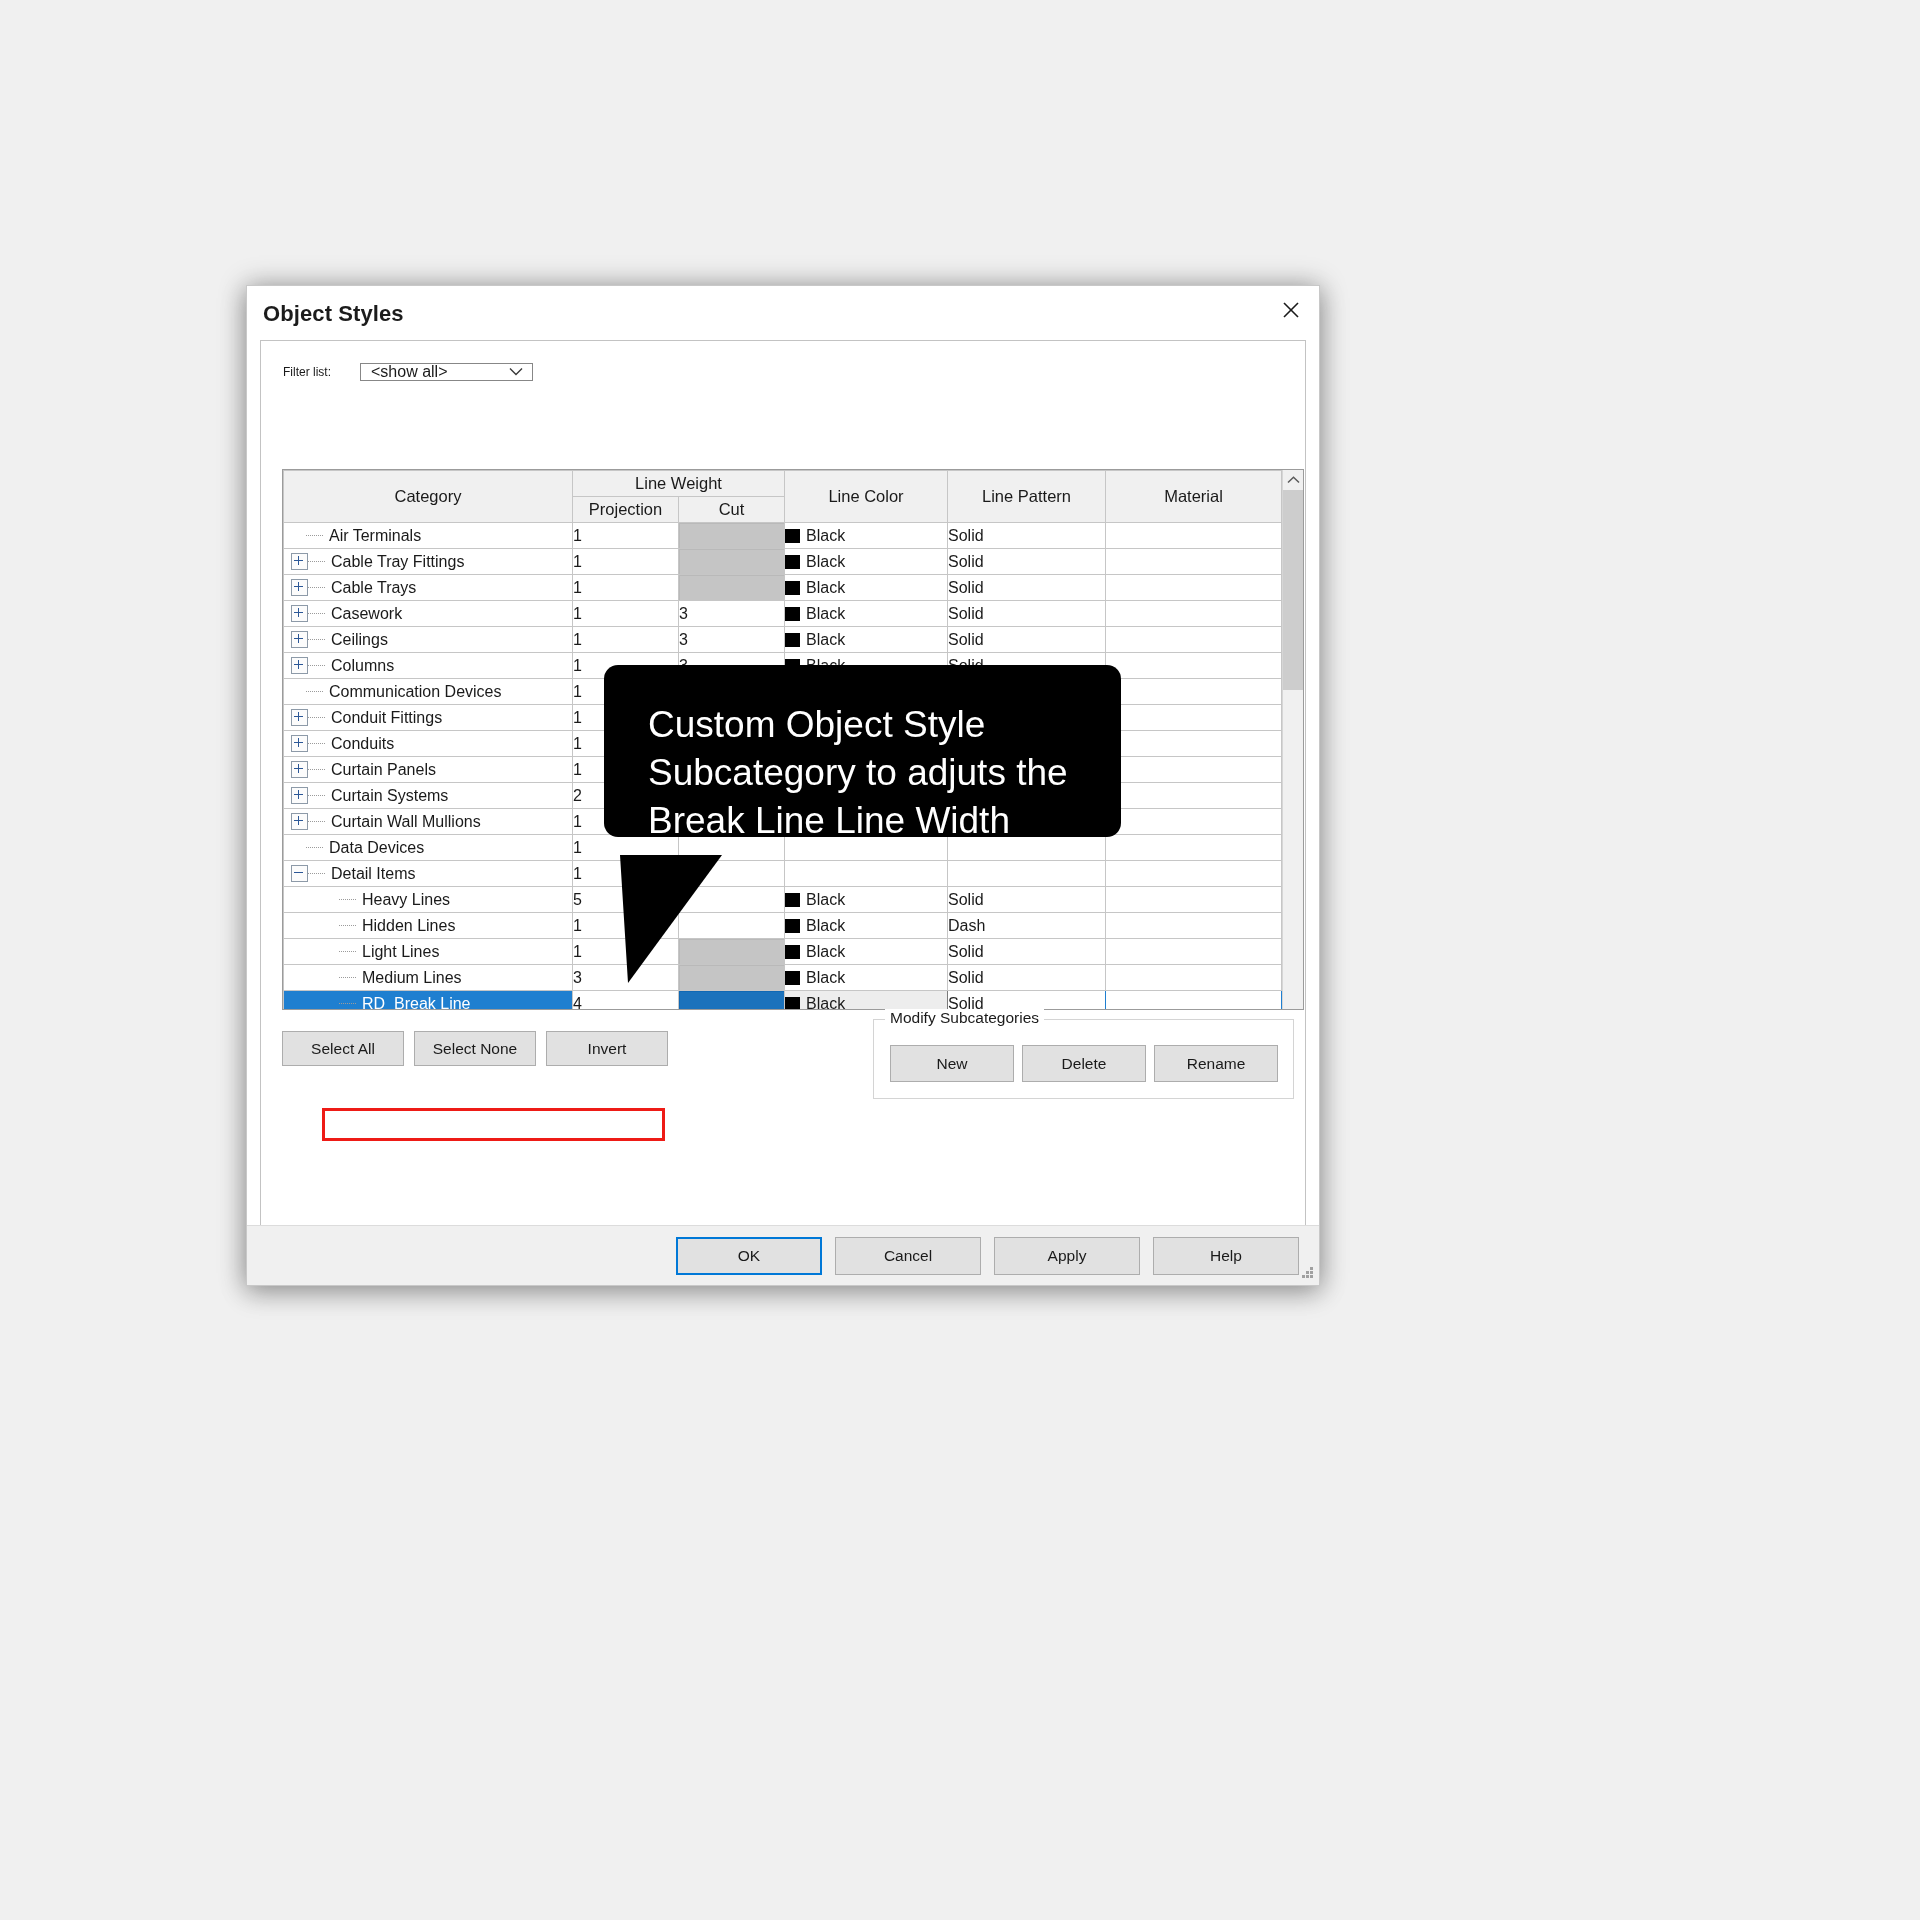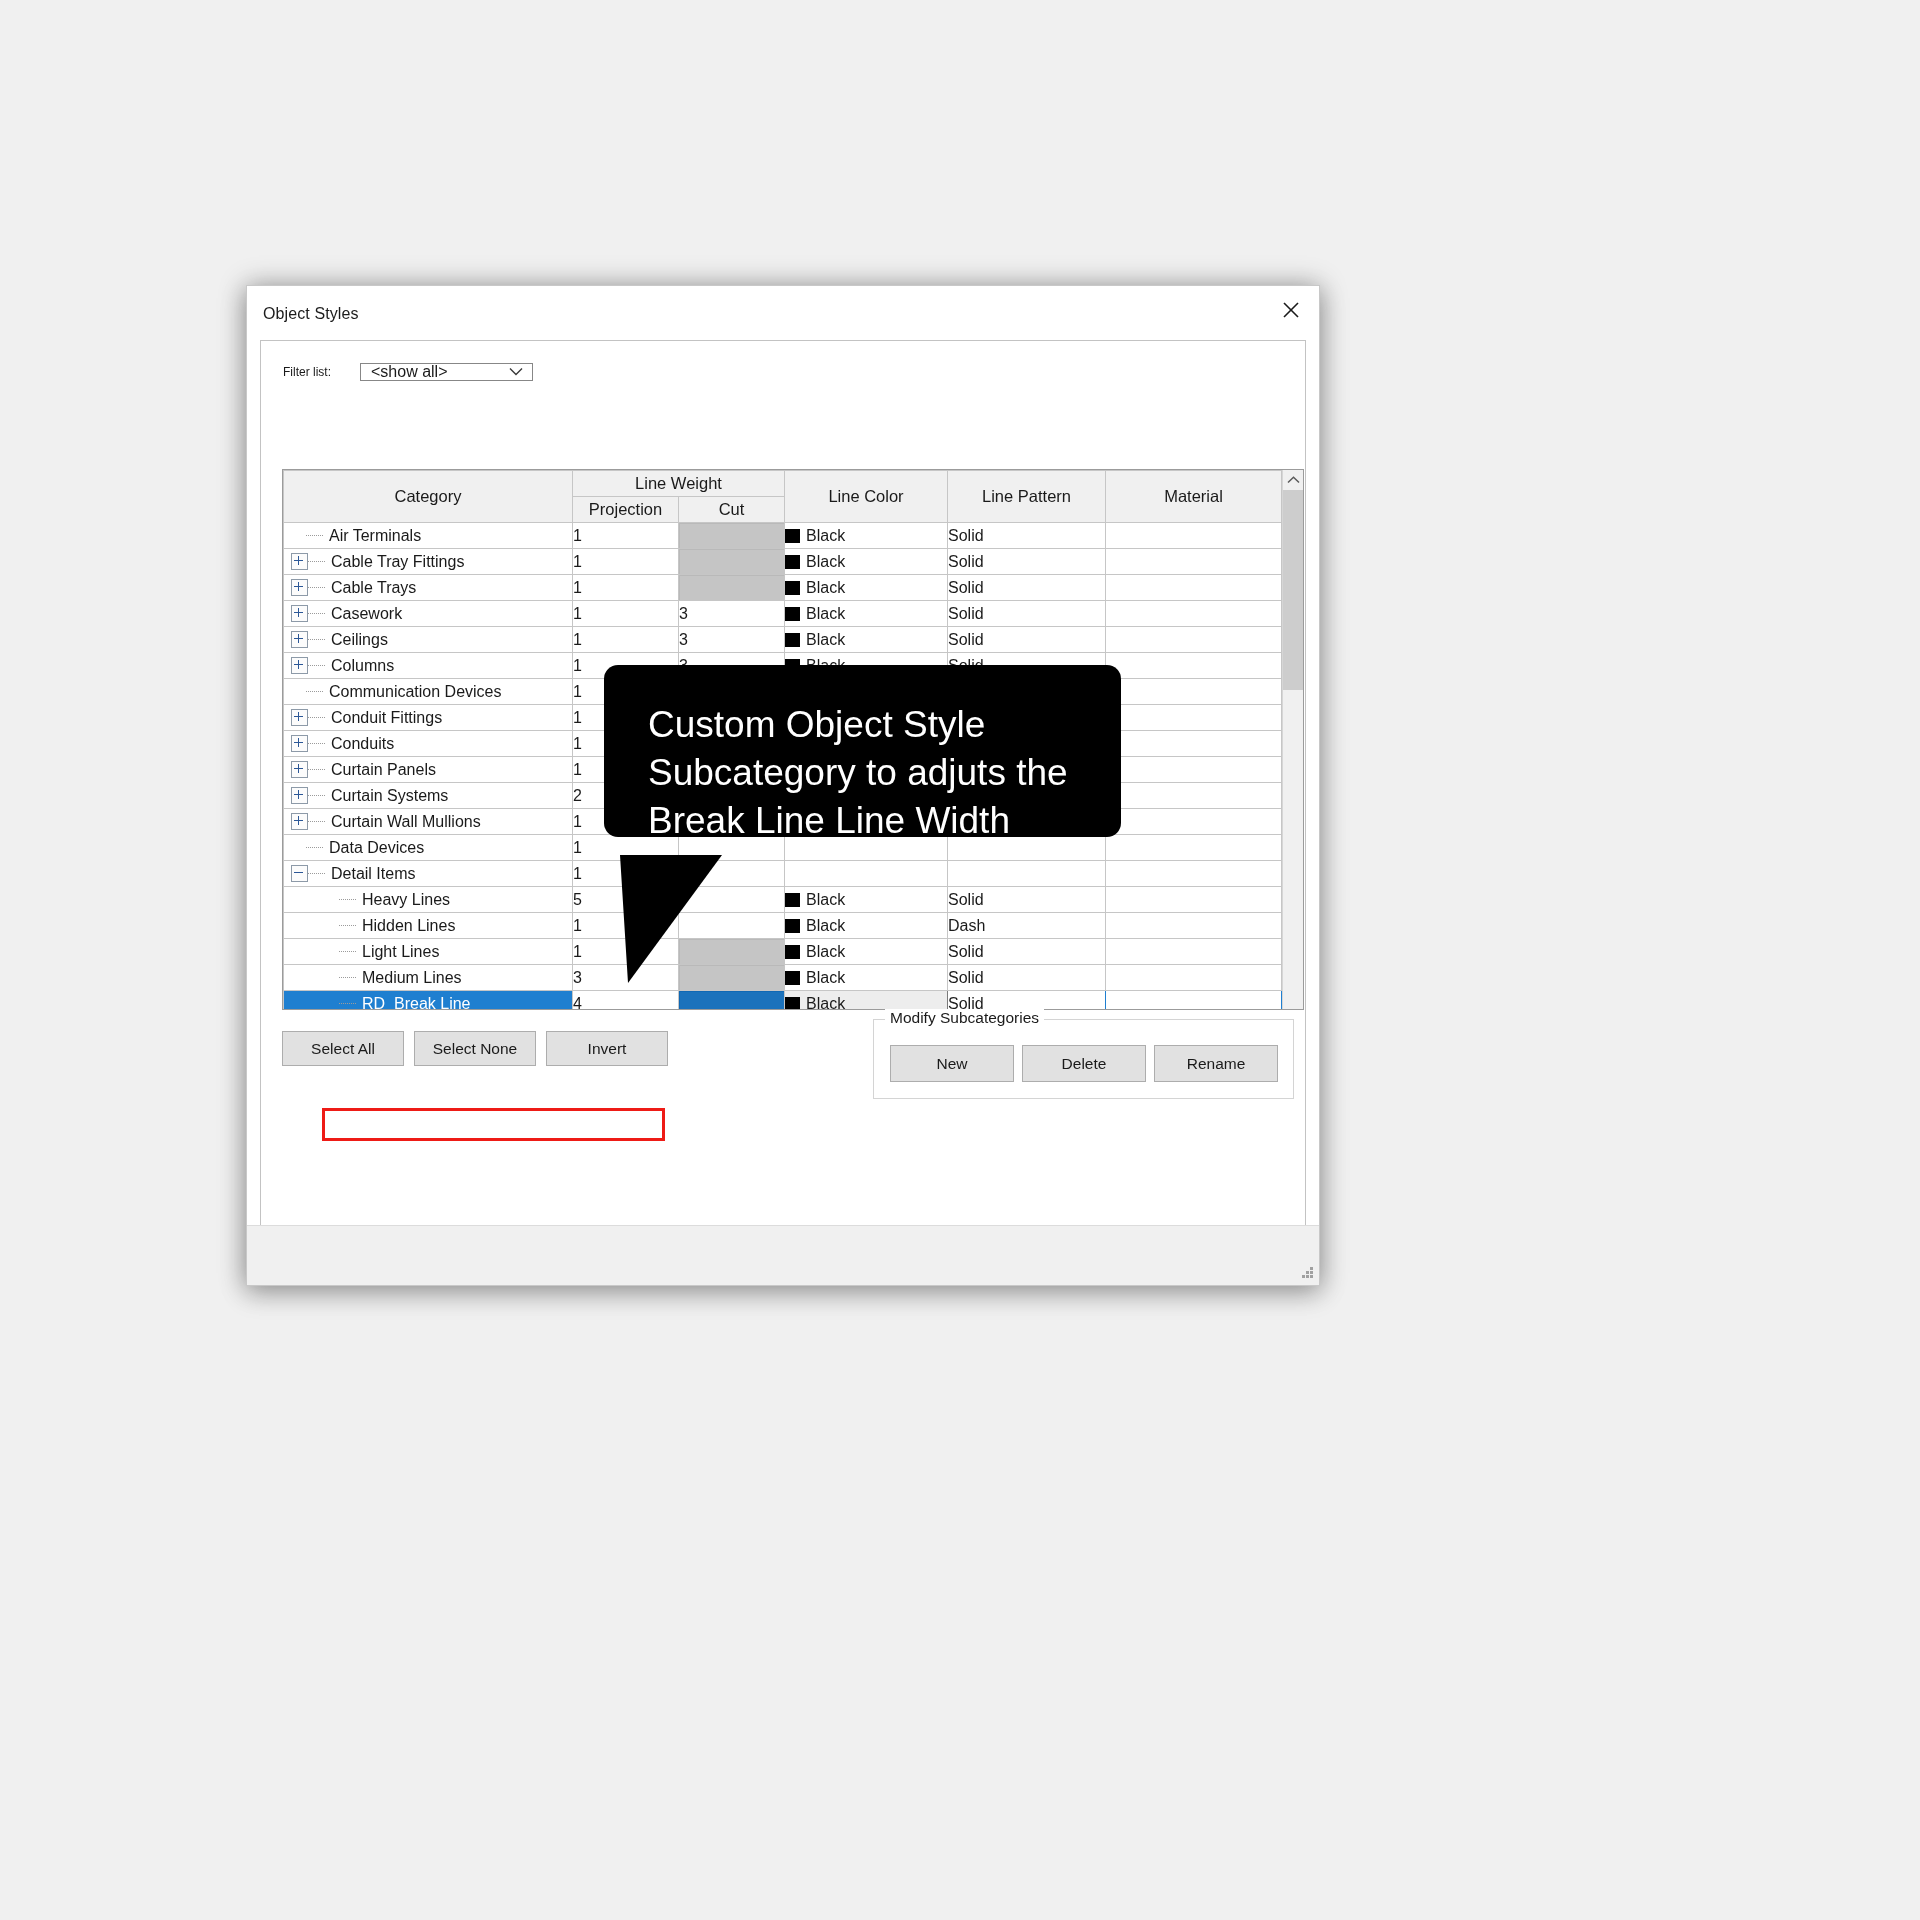--- a/index.html
+++ b/index.html
@@ -22,21 +22,21 @@
   }
   .titlebar{
     height:55px;
     display:flex;align-items:center;
     background:#ffffff;
     padding:0 0 0 16px;
     box-sizing:border-box;
     position:relative;
   }
   .title-text{
-    font-size:16px;color:#1c1c1c;letter-spacing:.1px;
+    font-size:22px;color:#1c1c1c;letter-spacing:.1px;font-weight:bold;
   }
   .close-btn{
     position:absolute;right:0;top:0;width:56px;height:48px;
     display:flex;align-items:center;justify-content:center;
     cursor:default;
   }
   .close-btn svg{display:block;}
 
   
   .tabstrip{
@@ -650,20 +650,26 @@
       <div class="modify-legend">Modify Subcategories</div>
       <div class="modify-btns">
         <div class="btn">New</div>
         <div class="btn">Delete</div>
         <div class="btn">Rename</div>
       </div>
     </div>
   </div>
 
   <div class="footer">
+    <div class="footer-btns">
+      <div class="btn default">OK</div>
+      <div class="btn">Cancel</div>
+      <div class="btn">Apply</div>
+      <div class="btn">Help</div>
+    </div>
     <div class="resize-grip">
       <i style="left:9px;top:0"></i>
       <i style="left:5px;top:4px"></i>
         <i style="left:9px;top:4px"></i>
       <i style="left:1px;top:8px"></i>
         <i style="left:5px;top:8px"></i>
         <i style="left:9px;top:8px"></i>
     </div>
   </div>
 </div>

